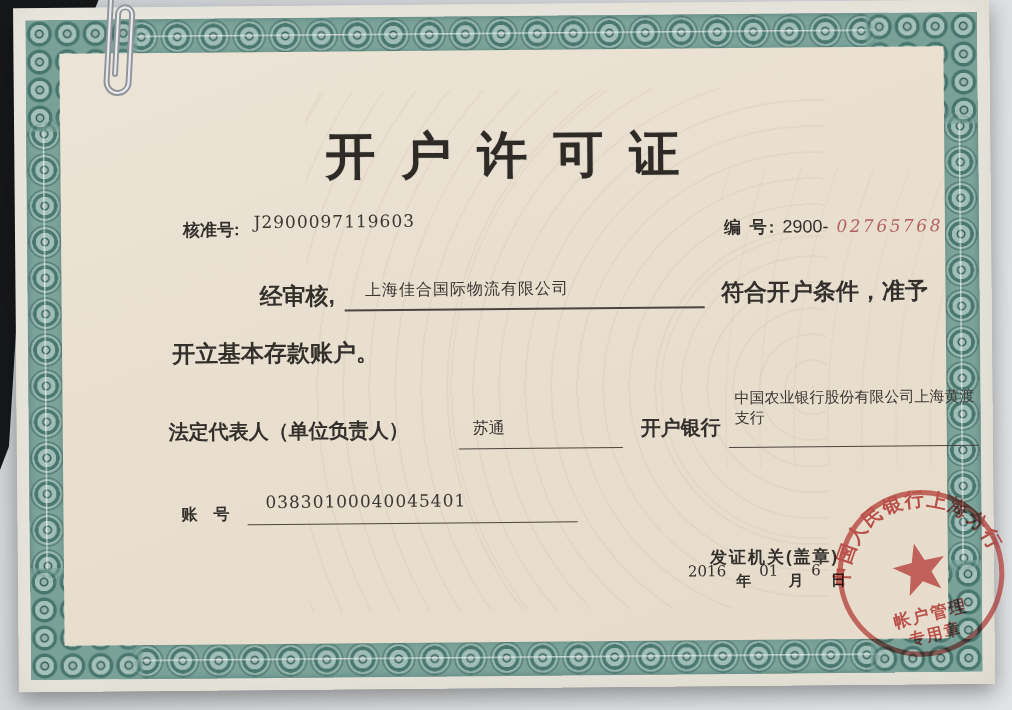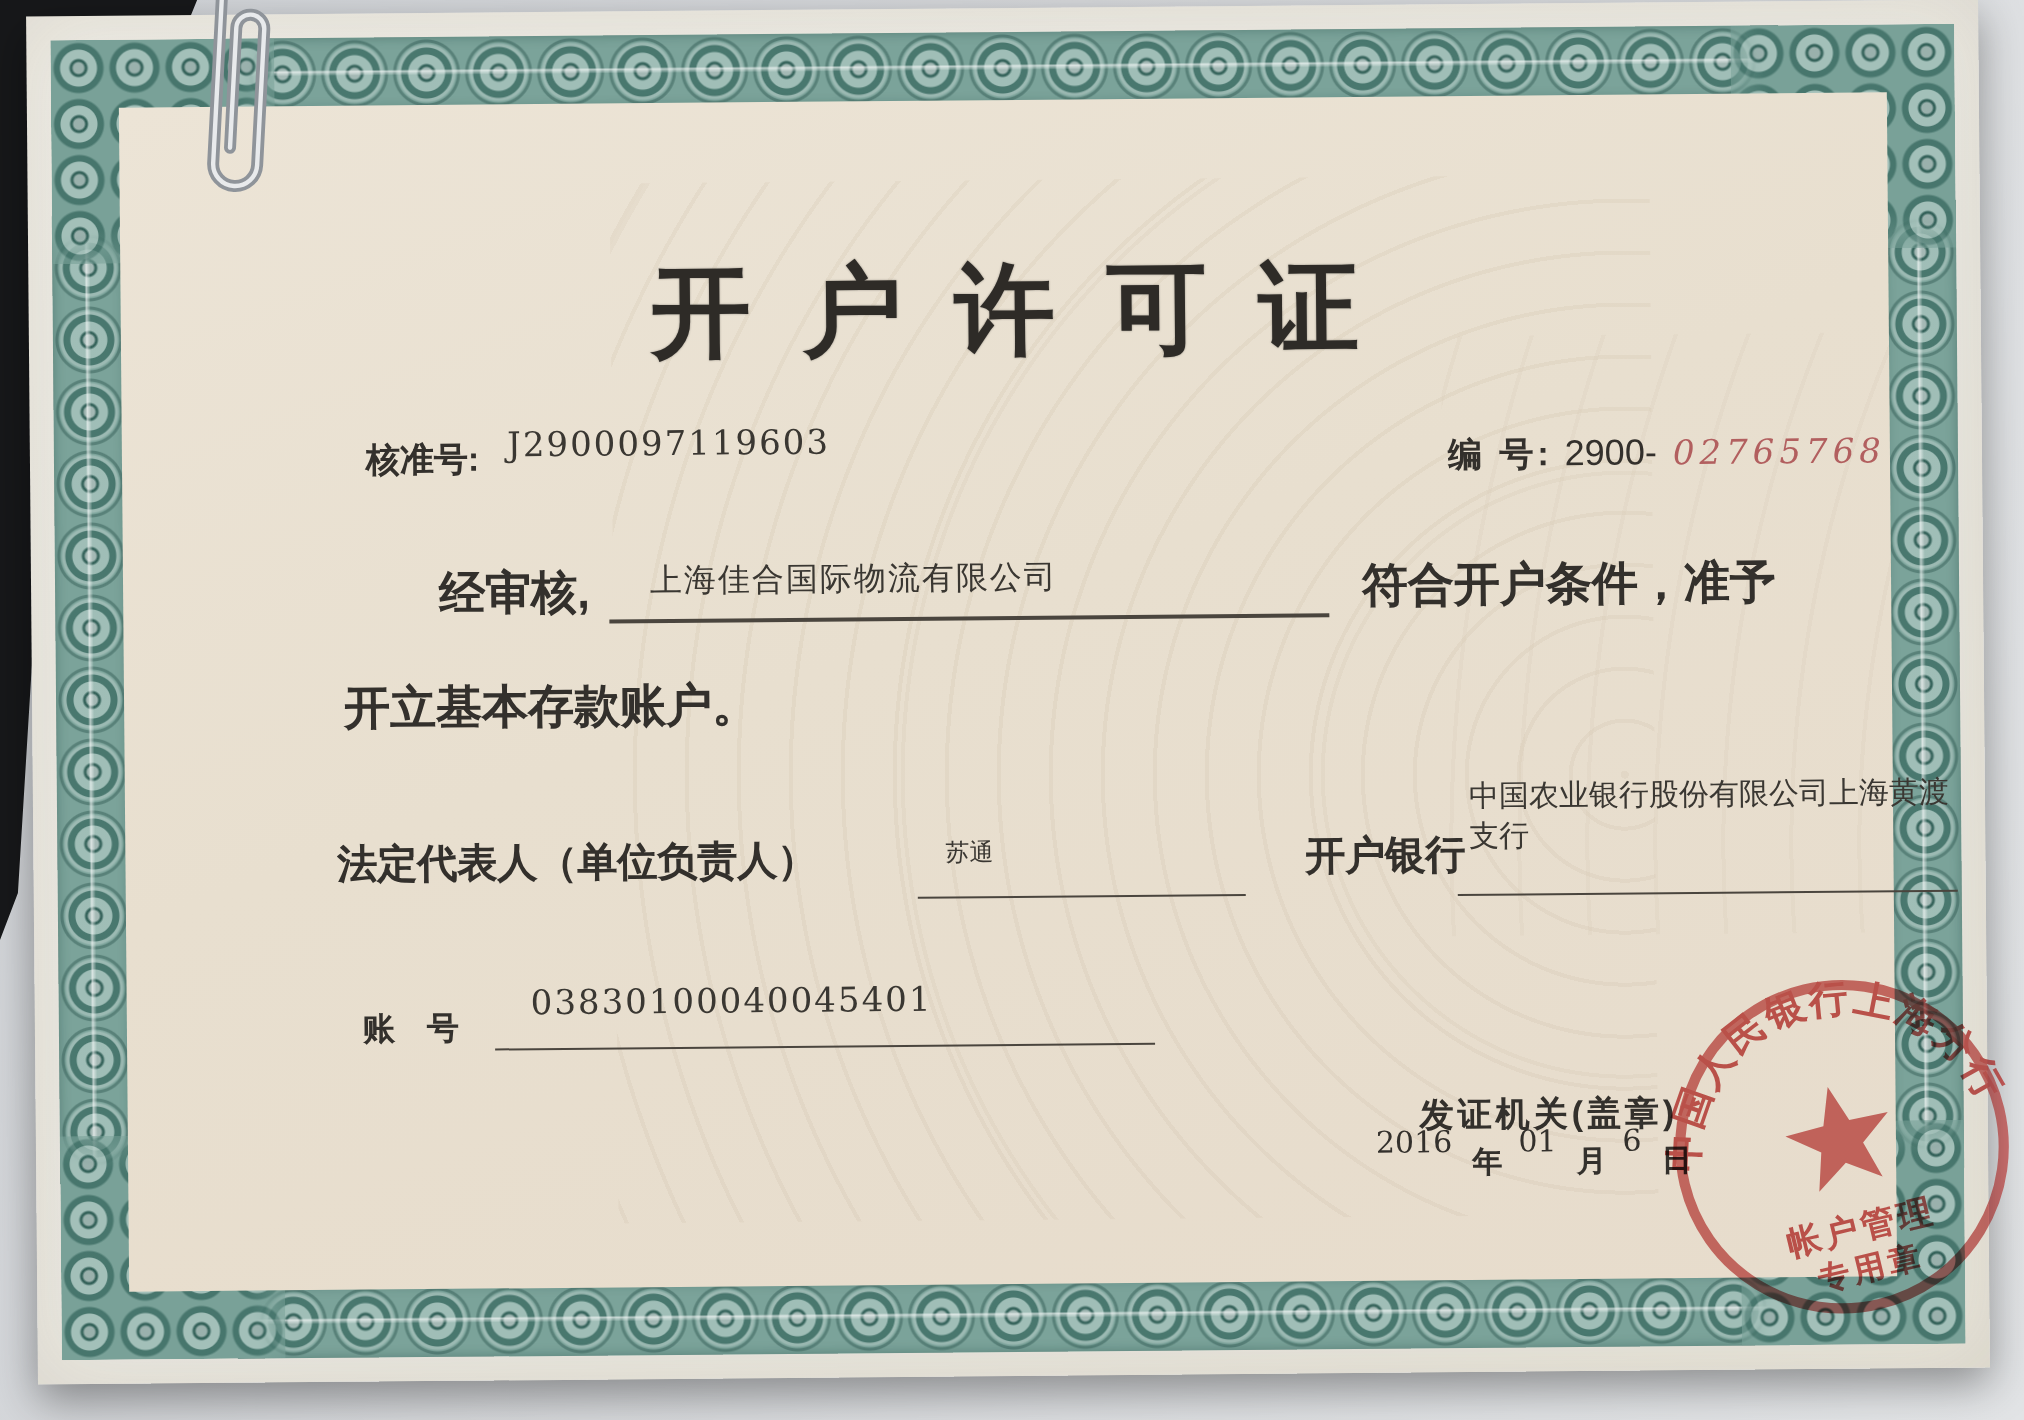--- a/index.html
+++ b/index.html
@@ -85,29 +85,29 @@
   }
   .label { font-weight:700; color:#33302c; font-family:"Liberation Sans", sans-serif; }
   .value { font-family:"DejaVu Serif", serif; color:#3a3732; }
   .approval { position:absolute; left:122px; top:166px; font-size:17px; }
   .approval .value { position:relative; top:-7px; margin-left:14px; letter-spacing:1px; }
   .serial { position:absolute; left:628px; top:168px; font-size:17px; }
   .serial .label { letter-spacing:2px;margin-left:35px; }
   .serial .prefix { font-family:"Liberation Sans", sans-serif; color:#33302c; font-size:18px; margin-left:6px; }
   .serial .red { color:#b25f5f; letter-spacing:2.5px; margin-left:8px; font-family:"DejaVu Serif", serif;font-style:italic; }
   .line1 { position:absolute; left:158px; top:222px; display:flex; align-items:flex-end; }
-  .line1 .prefix { font-size:23px; }
+  .line1 .prefix { font-size:23px;margin-left:40px; }
   .company-slot { position:relative; width:360px; height:38px; border-bottom:2px solid #4a453e; margin-left:10px; }
   .company-slot .value { position:absolute; left:20px; bottom:8px; font-size:16px; letter-spacing:1px; white-space:nowrap; }
   .line1 .suffix { font-size:23px; margin-left:16px; white-space:nowrap; }
   .line2 { position:absolute; left:110px; top:286px; font-size:23px; }
   .rep-label { position:absolute; left:106px; top:366px; font-size:20px; }
   .rep-line { position:absolute; left:396px; top:398px; width:164px; border-top:1.5px solid #4a453e; }
-  .rep-name { position:absolute; left:410px; top:368px; font-size:12px; }
-  .bank-label { position:absolute; left:590px; top:366px; font-size:20px; }
+  .rep-name { position:absolute; left:410px; top:368px; font-size:16px; }
+  .bank-label { position:absolute; left:578px; top:366px; font-size:20px; }
   .bank-name { position:absolute; left:672px; top:340px; width:244px; font-size:15px; line-height:20px; }
   .bank-line { position:absolute; left:666px; top:399px; width:250px; border-top:1.5px solid #4a453e; }
   .acct-label { position:absolute; left:118px; top:452px; font-size:16px; }
   .acct-value { position:absolute; left:202px; top:440px; font-size:17px; letter-spacing:1px; }
   .acct-line { position:absolute; left:184px; top:472px; width:330px; border-top:1.5px solid #4a453e; }
   .issuer { position:absolute; left:646px; top:498px; font-size:17px; letter-spacing:2px; }
   .dateline { position:absolute; left:624px; top:520px; font-size:15px; color:#33302c; }
   .dateline .num { font-family:"DejaVu Serif", serif; position:relative; top:-6px; }
   .dateline .unit { font-weight:700; margin:0 8px 0 10px; position:relative; top:4px; }
   

